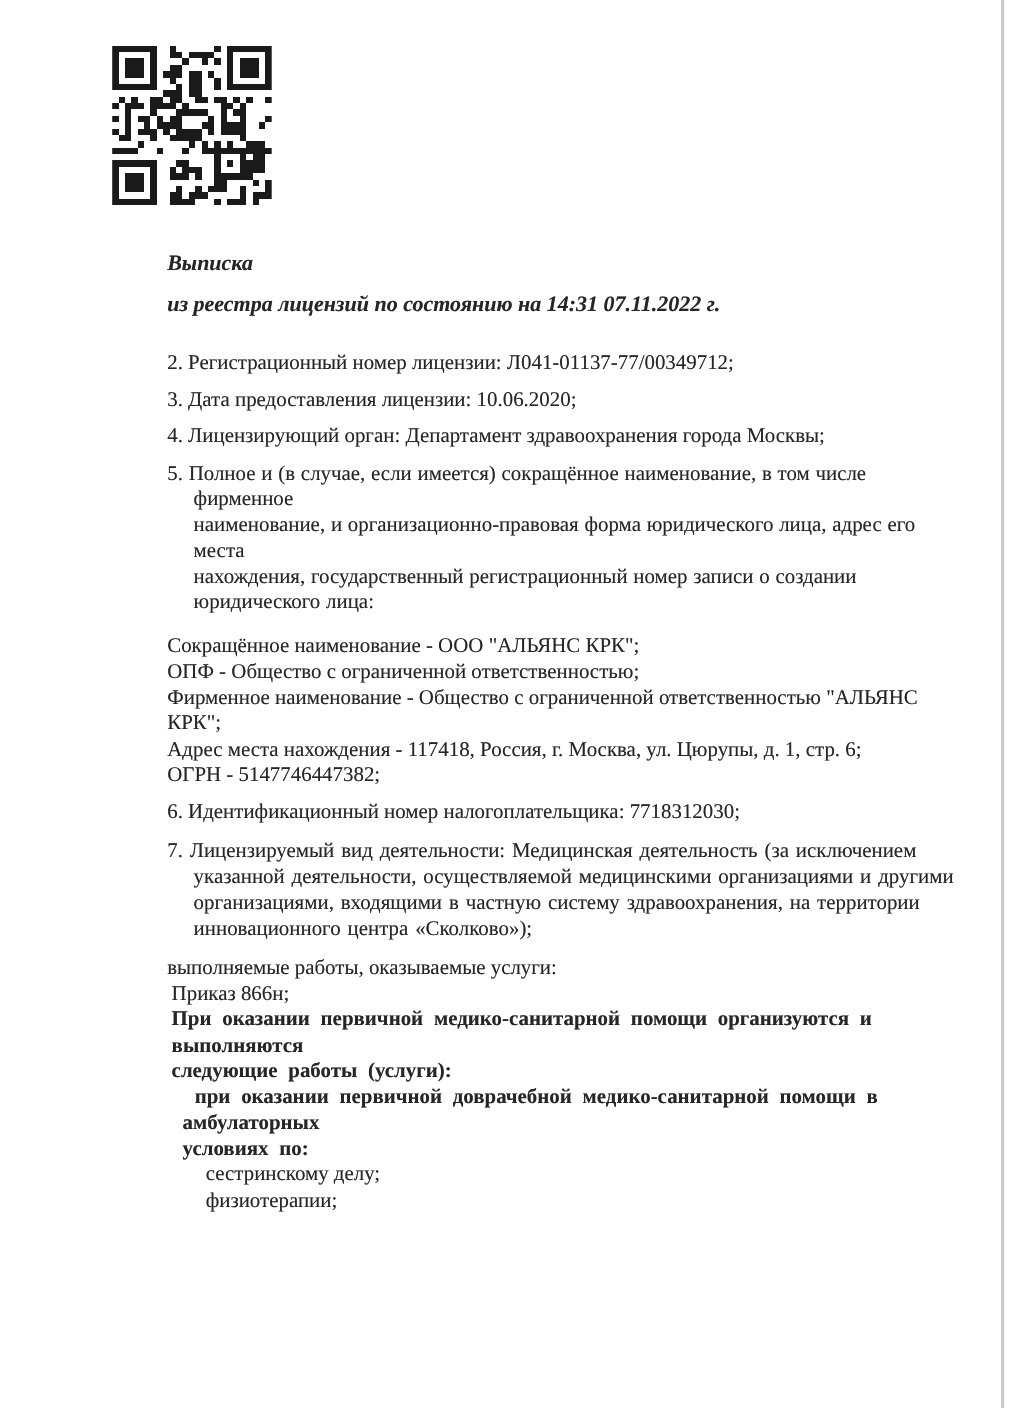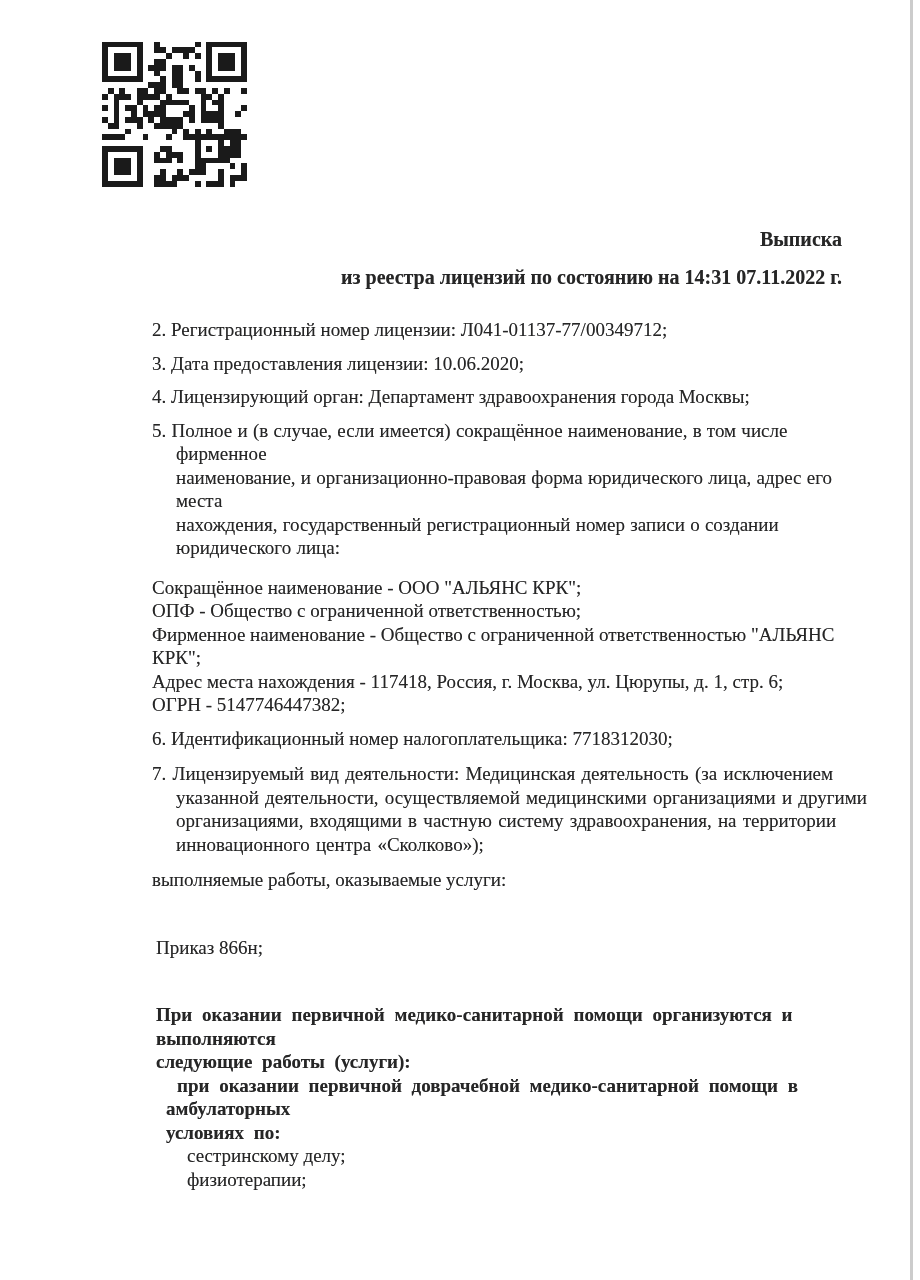--- a/index.html
+++ b/index.html
@@ -19,32 +19,33 @@
   .qr{
     position:absolute;left:102px;top:40px;width:145px;height:148px;
   }
   .qr svg{display:block;width:100%;height:100%;}
   .content{
     padding:226px 48px 0 152px;
     font-size:19px;
     line-height:23.5px;
   }
   .doc-header{
-    text-align:right;
+    text-align:left;
     margin:0 30px 28px 0;
     font-weight:bold;
+    font-style:italic;
   }
   .doc-title{font-size:20px;line-height:26px;}
   .doc-subtitle{font-size:20px;line-height:26px;margin-top:12px;}
   p{margin:0;white-space:pre-line;}
   .item{padding-left:24px;text-indent:-24px;margin:0 0 10px 0;}
   .mb12{margin-bottom:12px;}
   .mb16{margin-bottom:16px;}
   .org-block{margin-bottom:10px;}
-  .ind1{padding-left:4px;margin-top:44px;}
+  .ind1{padding-left:4px;}
   .ind2{padding-left:14px;text-indent:11px;}
   .ind3{padding-left:35px;}
   .ws05{word-spacing:.5px;}
   .ws15{word-spacing:1.5px;}
   .ws5{word-spacing:5px;font-weight:bold;}
 </style>
 </head>
 <body>
 
 <div class="page">

